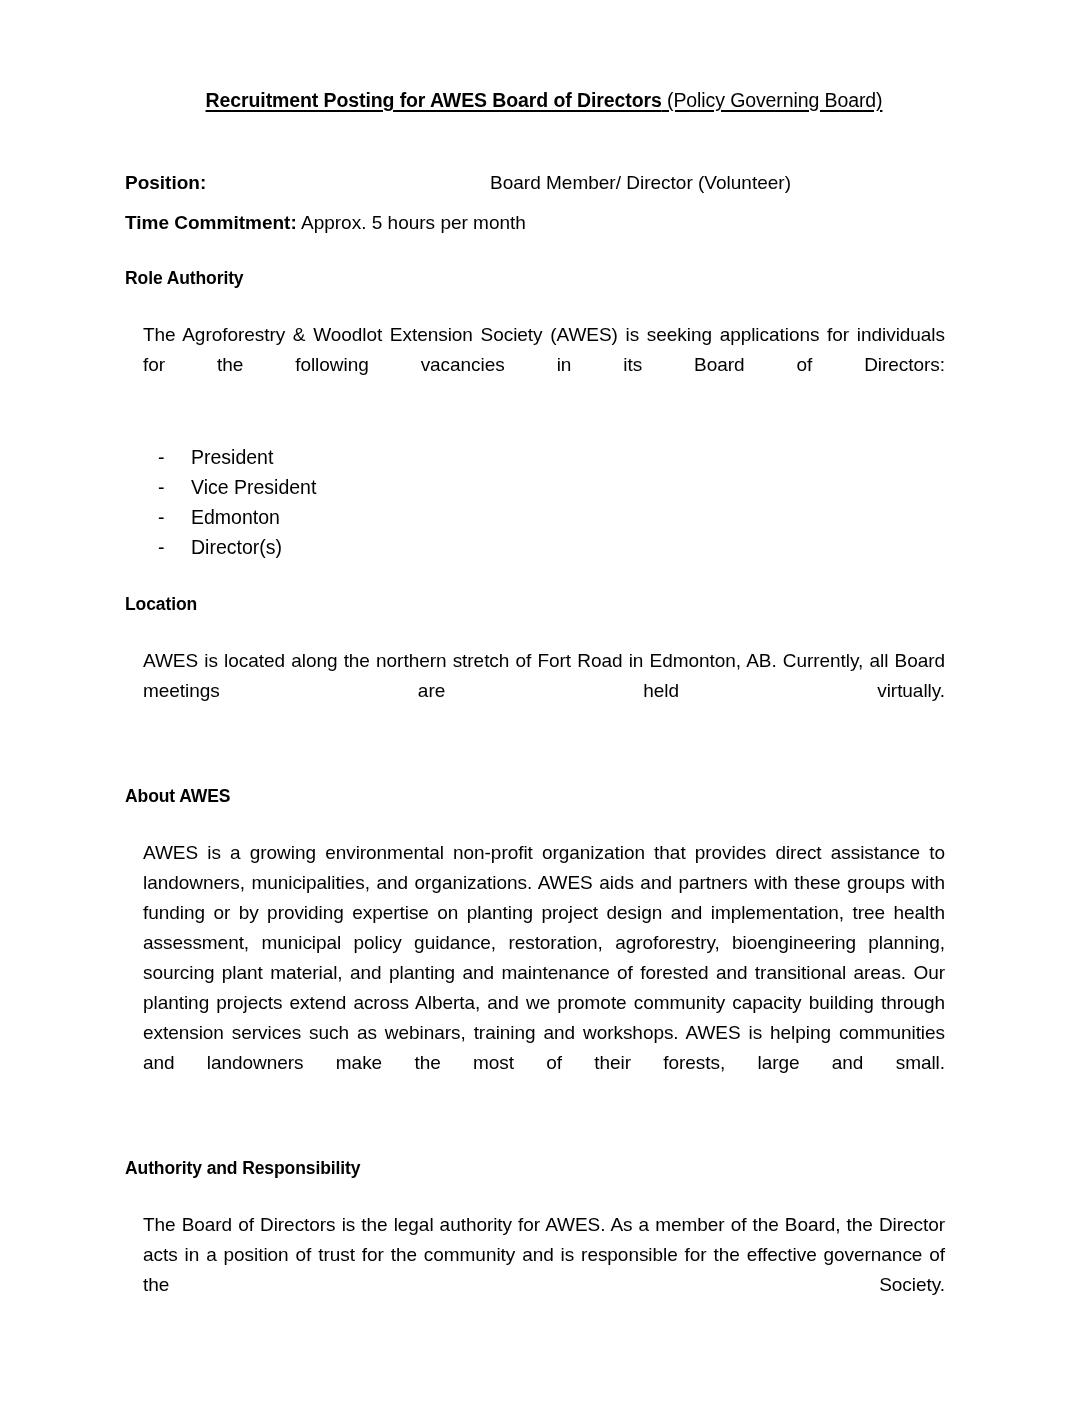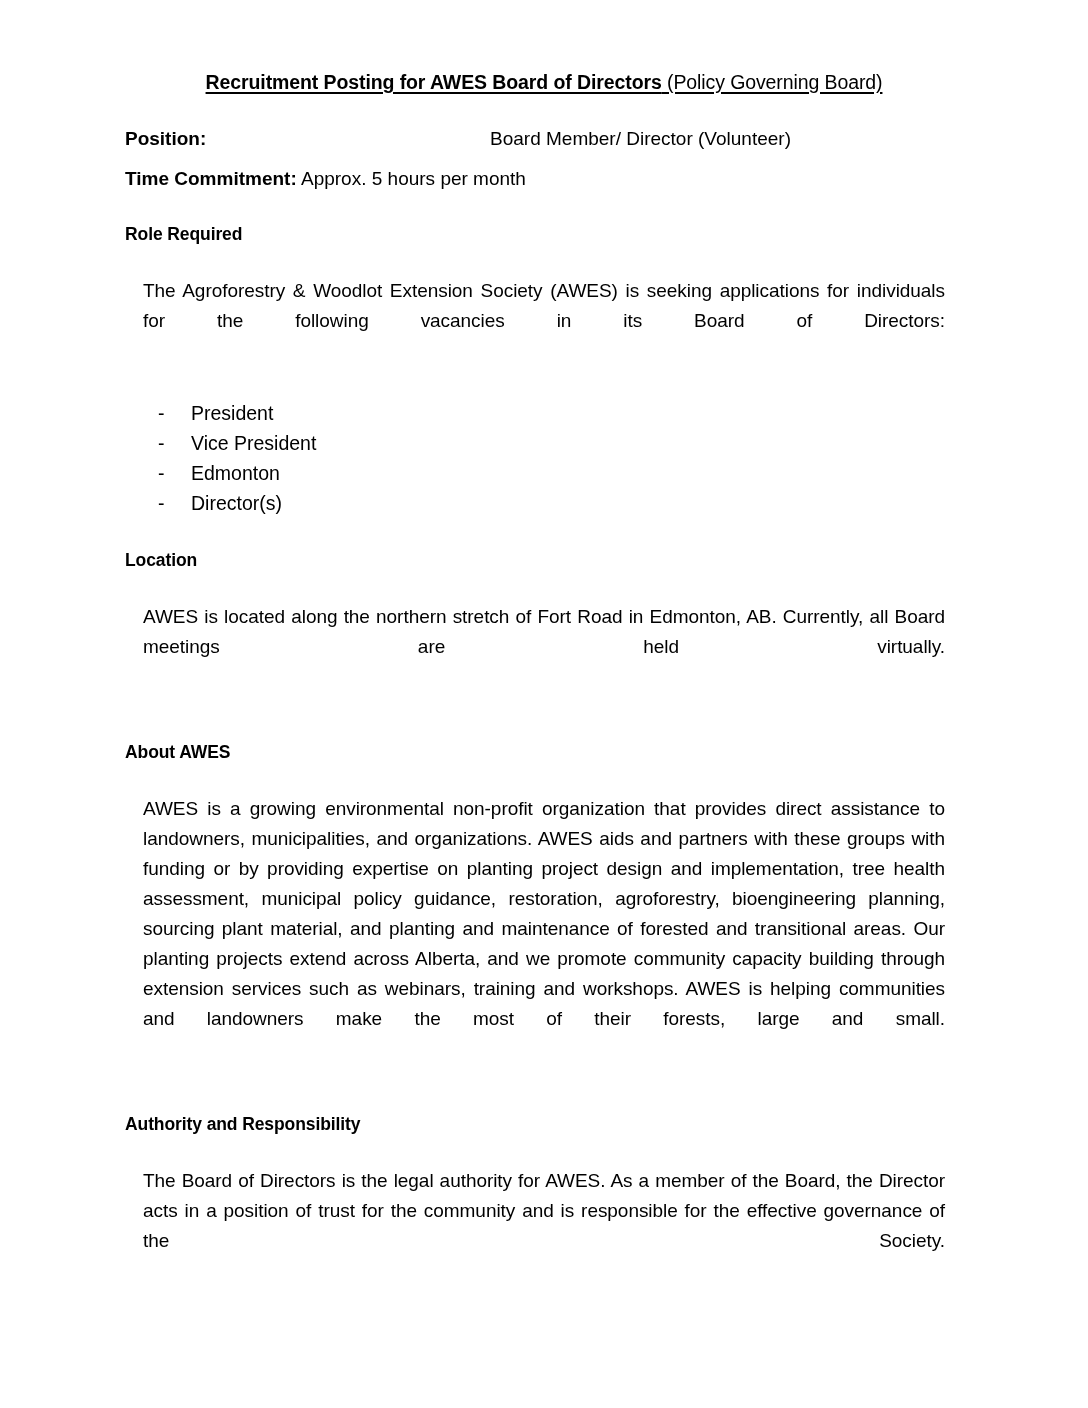--- a/index.html
+++ b/index.html
@@ -27,38 +27,38 @@
     position: absolute;
     left: 125px;
     top: 0;
     width: 838px;
   }
 
   
   .doc-title {
     text-align: center;
     margin: 0;
-    padding-top: 68px;
+    padding-top: 86px;
     font-size: 19.5px;
     line-height: 28px;
     font-weight: 400;
     letter-spacing: -0.1px;
   }
   .doc-title .t-under {
     text-decoration: underline;
     text-underline-offset: 3px;
     text-decoration-thickness: 1.6px;
   }
   .doc-title .t-bold {
     font-weight: 700;
   }
 
   
   .fields {
-    margin-top: 28px;
+    margin-top: 54px;
   }
   .field-row {
     position: relative;
     font-size: 19px;
     line-height: 30px;
     margin-bottom: 10px;
     min-height: 30px;
   }
   .field-row.tabbed {
     padding-left: 193px;
@@ -157,21 +157,21 @@
         <span class="field-value">Board Member/ Director (Volunteer)</span>
       </div>
 
       <div class="field-row inline">
         <span class="field-label">Time Commitment:</span><span class="field-value"> Approx. 5 hours per month</span>
       </div>
 
 
     </div>
 
-    <h2 class="section-heading">Role Required</h2>
+    <h2 class="section-heading">Role Authority</h2>
     <p class="body-para last-line-left">The Agroforestry &amp; Woodlot Extension Society (AWES) is seeking applications for individuals for the following vacancies in its Board of Directors:</p>
     <ul class="dash-list">
       <li>
         <span class="dash">-</span>
         <span>President</span>
       </li>
       <li>
         <span class="dash">-</span>
         <span>Vice President</span>
       </li>

